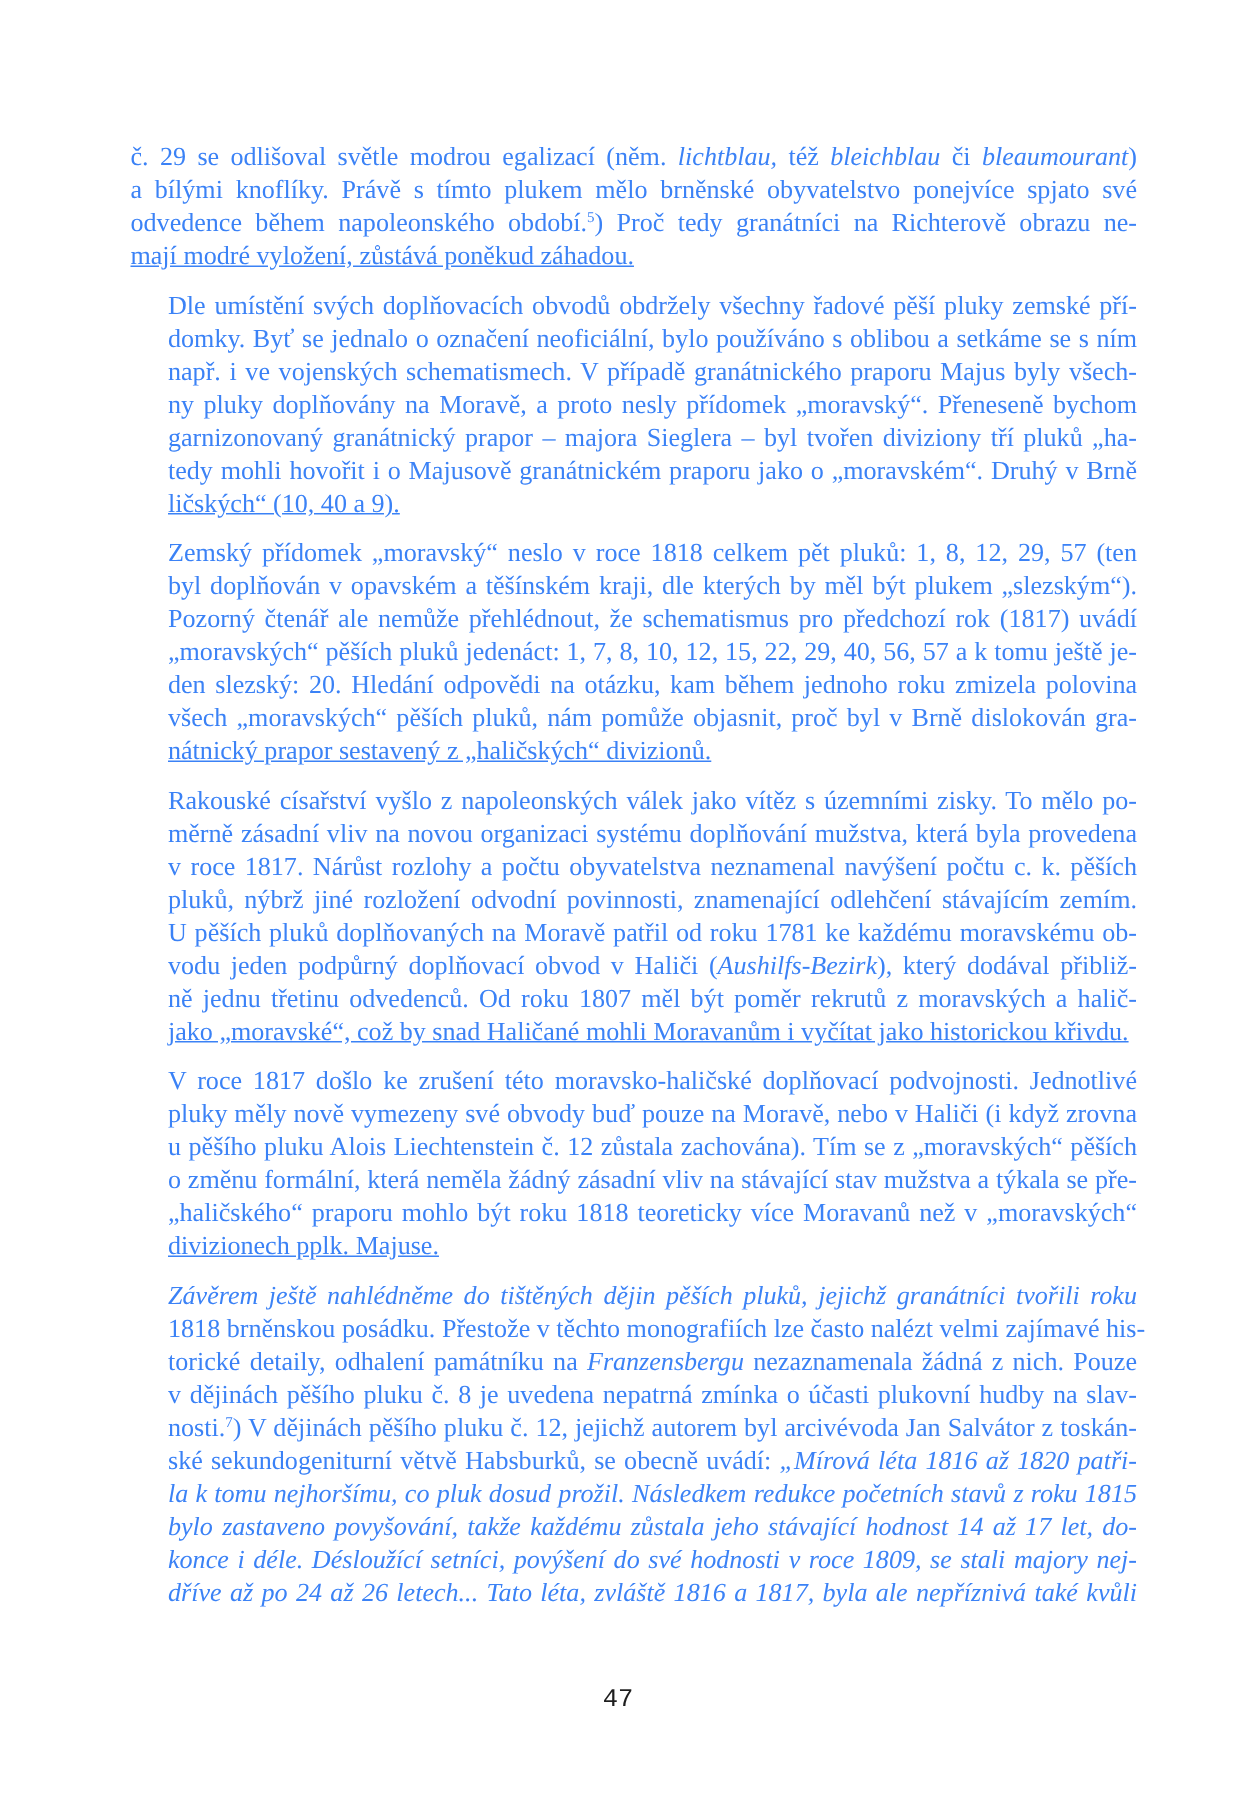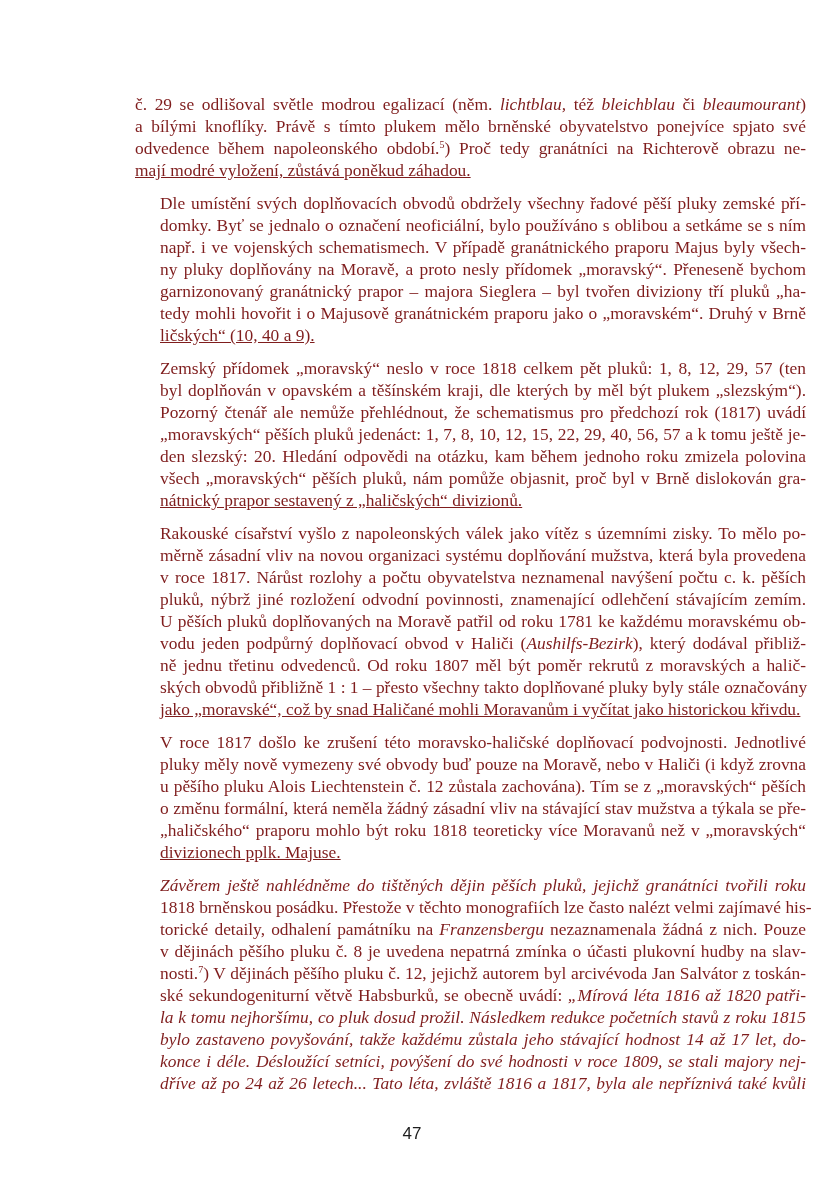--- a/index.html
+++ b/index.html
@@ -5,37 +5,36 @@
   html, body { margin: 0; padding: 0; background: #ffffff; }
   body { width: 840px; height: 1200px; position: relative; overflow: hidden; }
   .page {
     position: absolute;
     left: 87px;
     top: 93px;
     width: 671px;
     font-family: "Liberation Serif", "DejaVu Serif", serif;
     font-size: 17.4px;
     line-height: 22px;
-    color: #7f1d1d;
+    color: #3b82f6;
     text-align: justify;
     hyphens: manual;
-    margin-left: 48px;
   }
   .para { margin: 0 0 11px 0; text-indent: 0; }
   .para.indent { text-indent: 25px; }
   .line { display: block; text-align: justify; text-align-last: justify; white-space: nowrap; }
   .line.last { text-align-last: left; text-decoration: underline; }
   em { font-style: italic; }
   sup { font-size: 10px; vertical-align: 6px; line-height: 0; }
   .page-number {
     position: absolute;
     left: 0; right: 16px;
     top: 1124px;
     text-align: center;
-    font-family: Liberation Sans, sans-serif;
+    font-family: Liberation Mono, monospace;
     font-size: 17px;
     color: #1e1e1e;
   }
 </style>
 </head>
 <body>
 
 <div class="page" id="page-body">
     <div class="para">
       <span class="line">č. 29 se odlišoval světle modrou egalizací (něm. <em>lichtblau,</em> též <em>bleichblau</em> či <em>bleaumourant</em>)</span>
@@ -62,21 +61,20 @@
       <span class="line last">nátnický prapor sestavený z „haličských“ divizionů.</span>
     </div>
     <div class="para indent">
       <span class="line" style="text-indent: 25px;">Rakouské císařství vyšlo z napoleonských válek jako vítěz s územními zisky. To mělo po-</span>
       <span class="line">měrně zásadní vliv na novou organizaci systému doplňování mužstva, která byla provedena</span>
       <span class="line">v roce 1817. Nárůst rozlohy a počtu obyvatelstva neznamenal navýšení počtu c. k. pěších</span>
       <span class="line">pluků, nýbrž jiné rozložení odvodní povinnosti, znamenající odlehčení stávajícím zemím.</span>
       <span class="line">U pěších pluků doplňovaných na Moravě patřil od roku 1781 ke každému moravskému ob-</span>
       <span class="line">vodu jeden podpůrný doplňovací obvod v Haliči (<em>Aushilfs-Bezirk</em>), který dodával přibliž-</span>
       <span class="line">ně jednu třetinu odvedenců. Od roku 1807 měl být poměr rekrutů z moravských a halič-</span>
-      <span class="line">ských obvodů přibližně 1 : 1 – přesto všechny takto doplňované pluky byly stále označovány</span>
       <span class="line last">jako „moravské“, což by snad Haličané mohli Moravanům i vyčítat jako historickou křivdu.</span>
     </div>
     <div class="para indent">
       <span class="line" style="text-indent: 25px;">V roce 1817 došlo ke zrušení této moravsko-haličské doplňovací podvojnosti. Jednotlivé</span>
       <span class="line">pluky měly nově vymezeny své obvody buď pouze na Moravě, nebo v Haliči (i když zrovna</span>
       <span class="line">u pěšího pluku Alois Liechtenstein č. 12 zůstala zachována). Tím se z „moravských“ pěších</span>
       <span class="line">o změnu formální, která neměla žádný zásadní vliv na stávající stav mužstva a týkala se pře-</span>
       <span class="line">„haličského“ praporu mohlo být roku 1818 teoreticky více Moravanů než v „moravských“</span>
       <span class="line last">divizionech pplk. Majuse.</span>
     </div>

